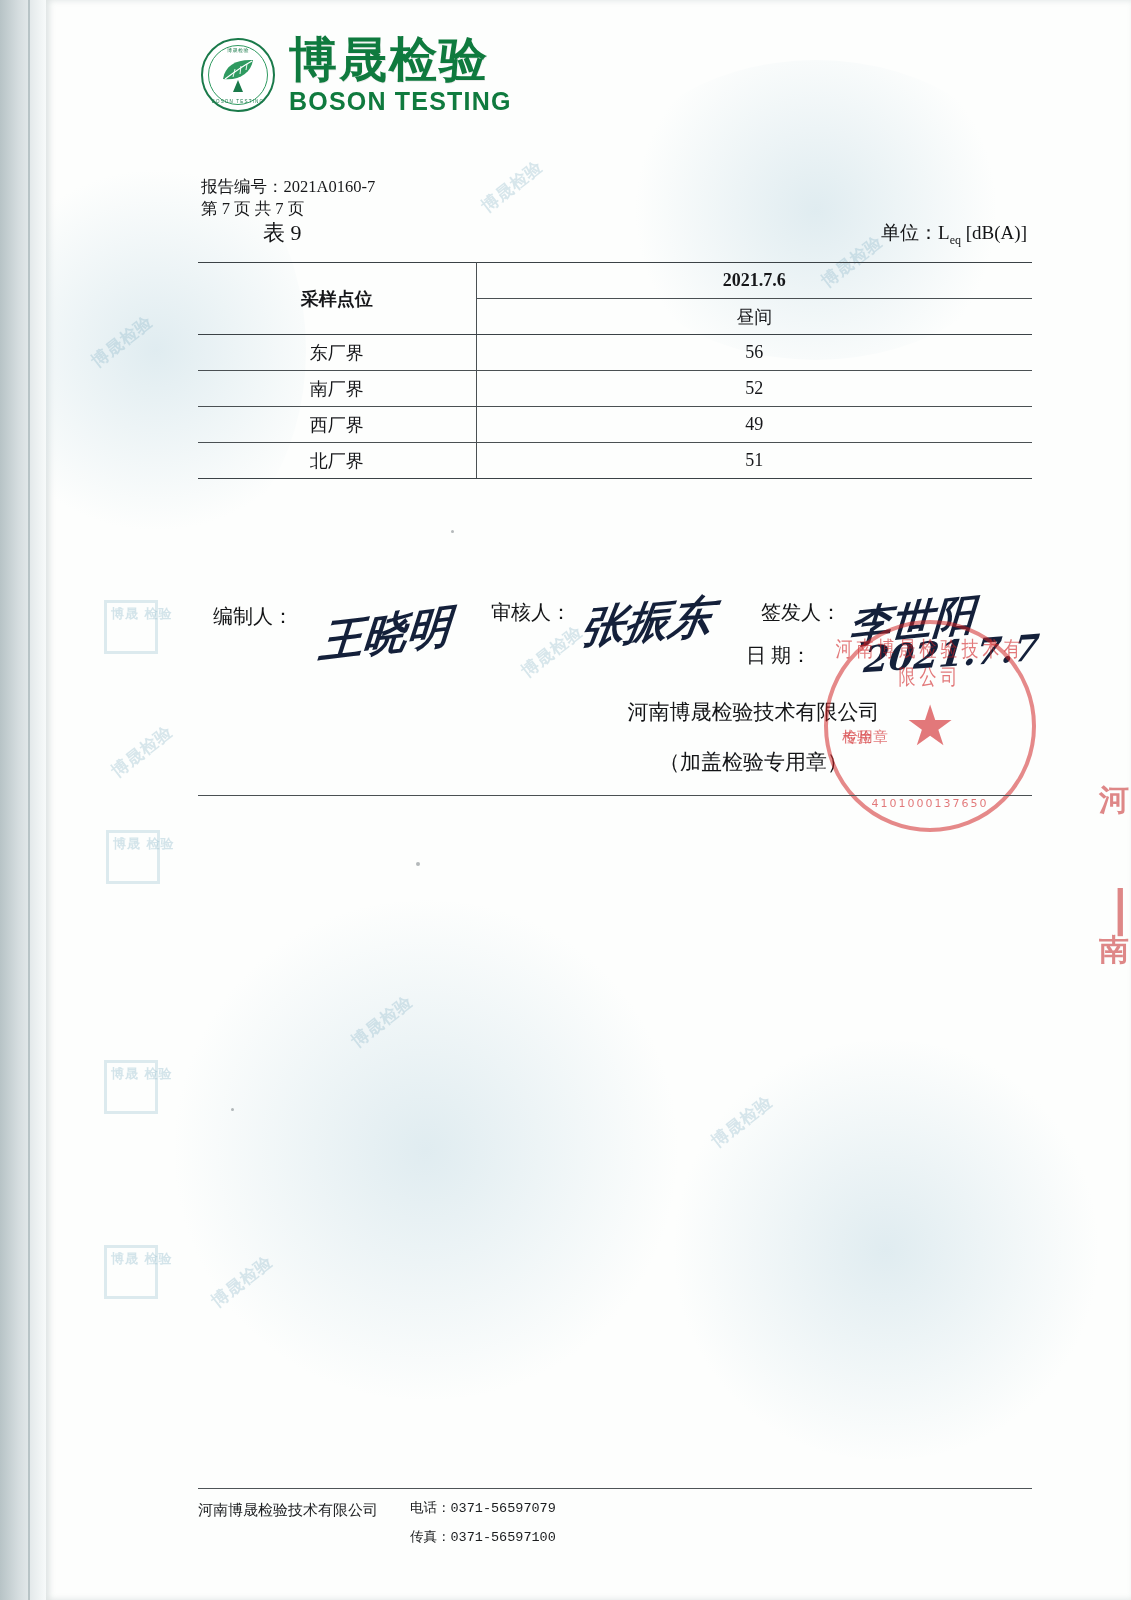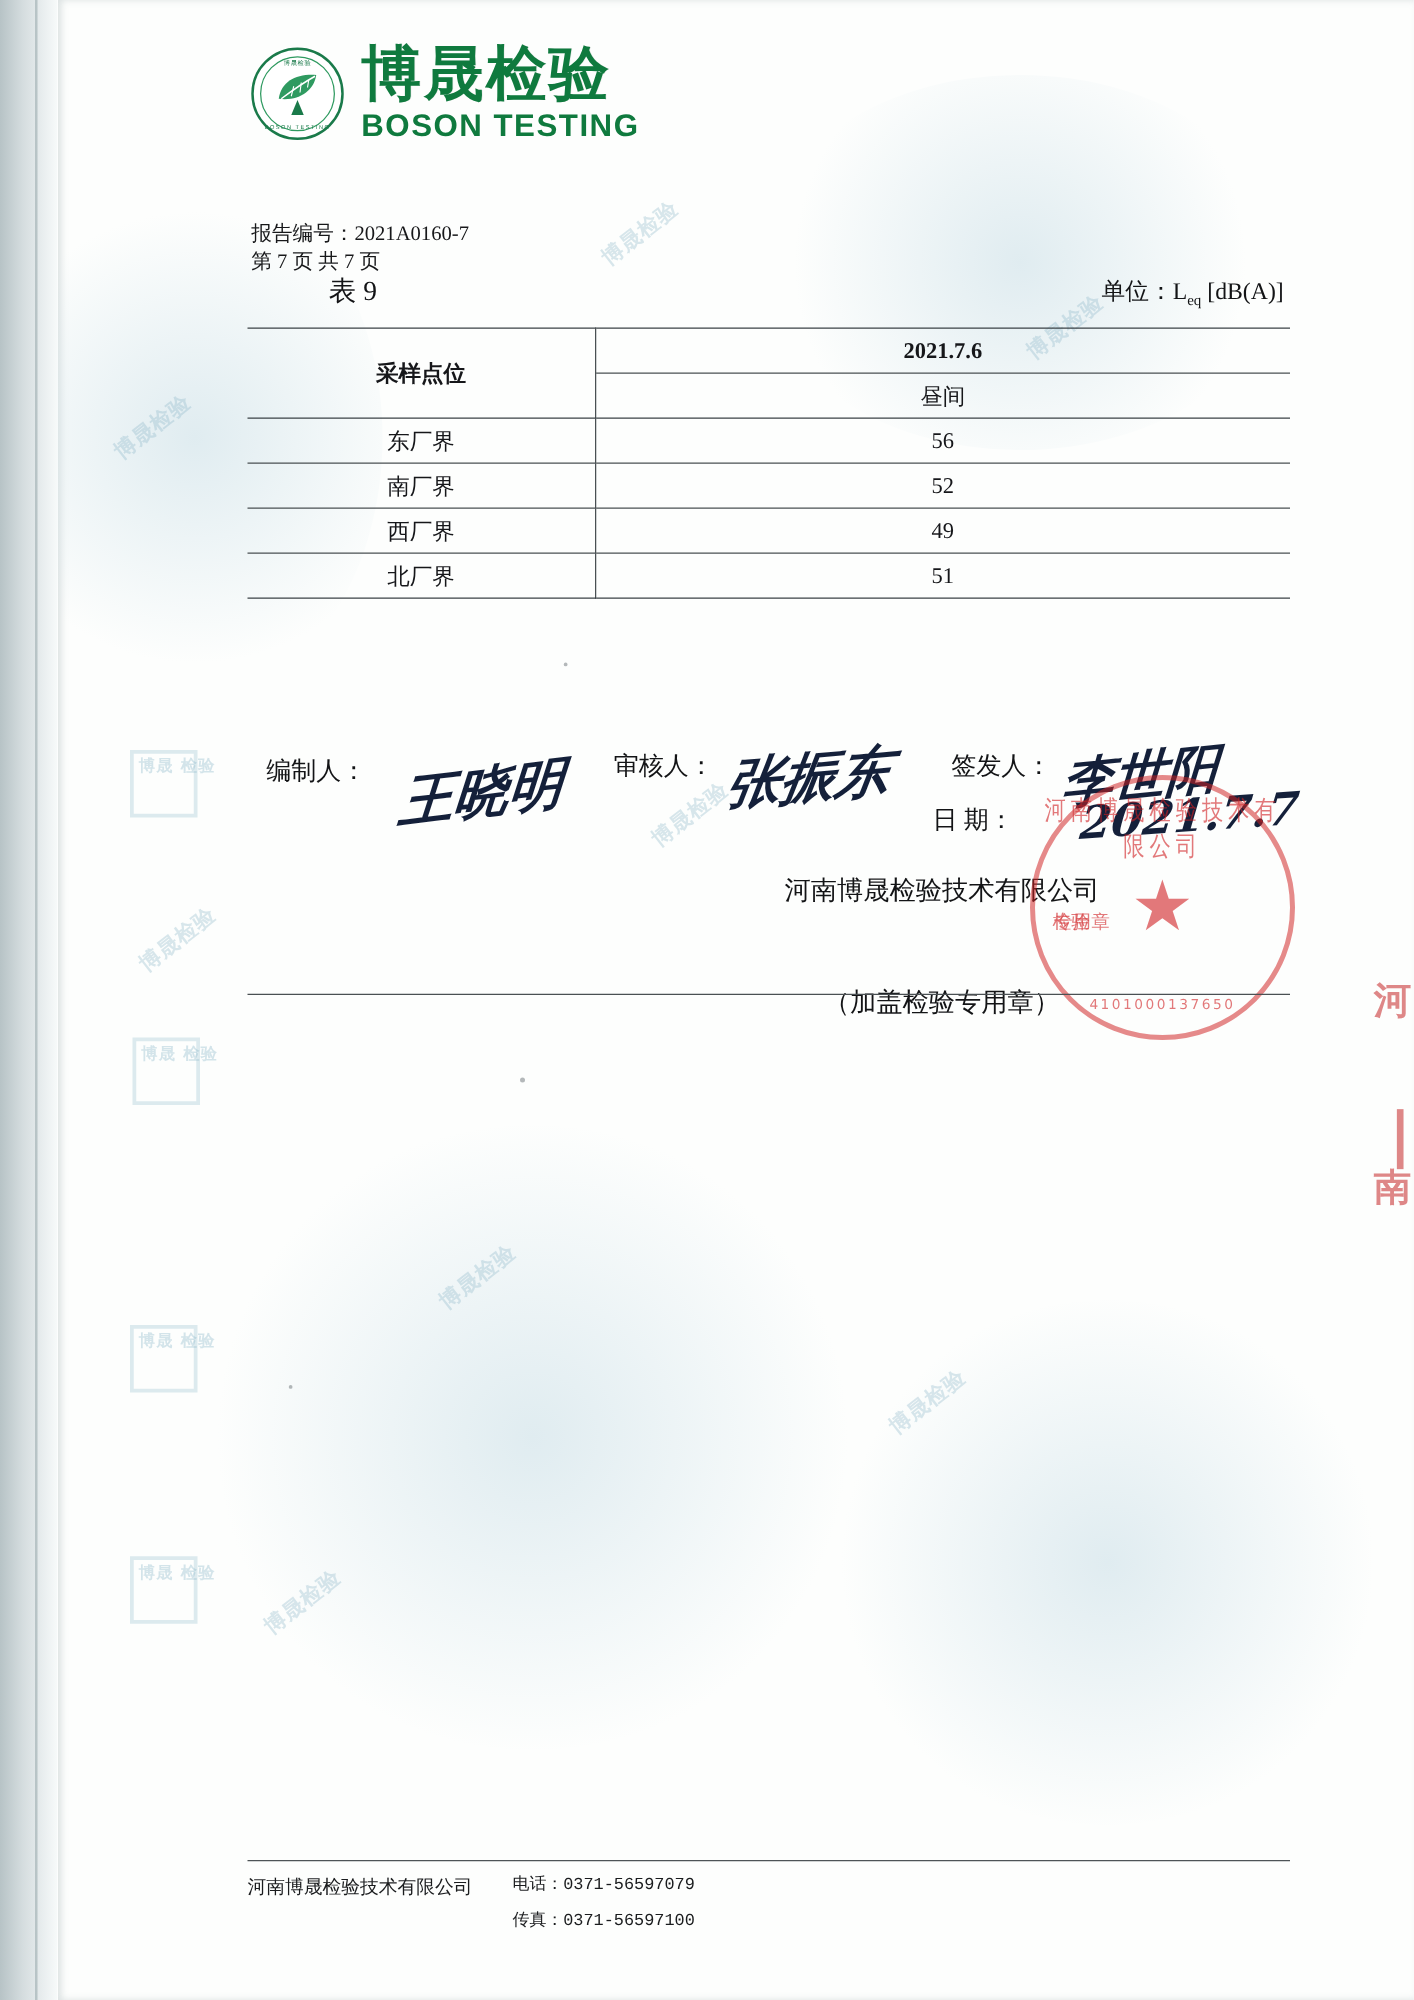--- a/index.html
+++ b/index.html
@@ -231,21 +231,21 @@
   }
   .company-row {
     position: absolute;
     left: 0; right: 0; top: 698px;
     text-align: center;
     font-size: 21px; color: #131416;
     padding-left: 330px;
   }
   .stamp-note {
     position: absolute;
-    left: 0; right: 0; top: 788px;
+    left: 0; right: 0; top: 748px;
     text-align: center;
     font-size: 21px; color: #131416;
     padding-left: 330px;
   }
 
   
   .seal {
     position: absolute;
     left: 778px; top: 620px;
     width: 212px; height: 212px;

